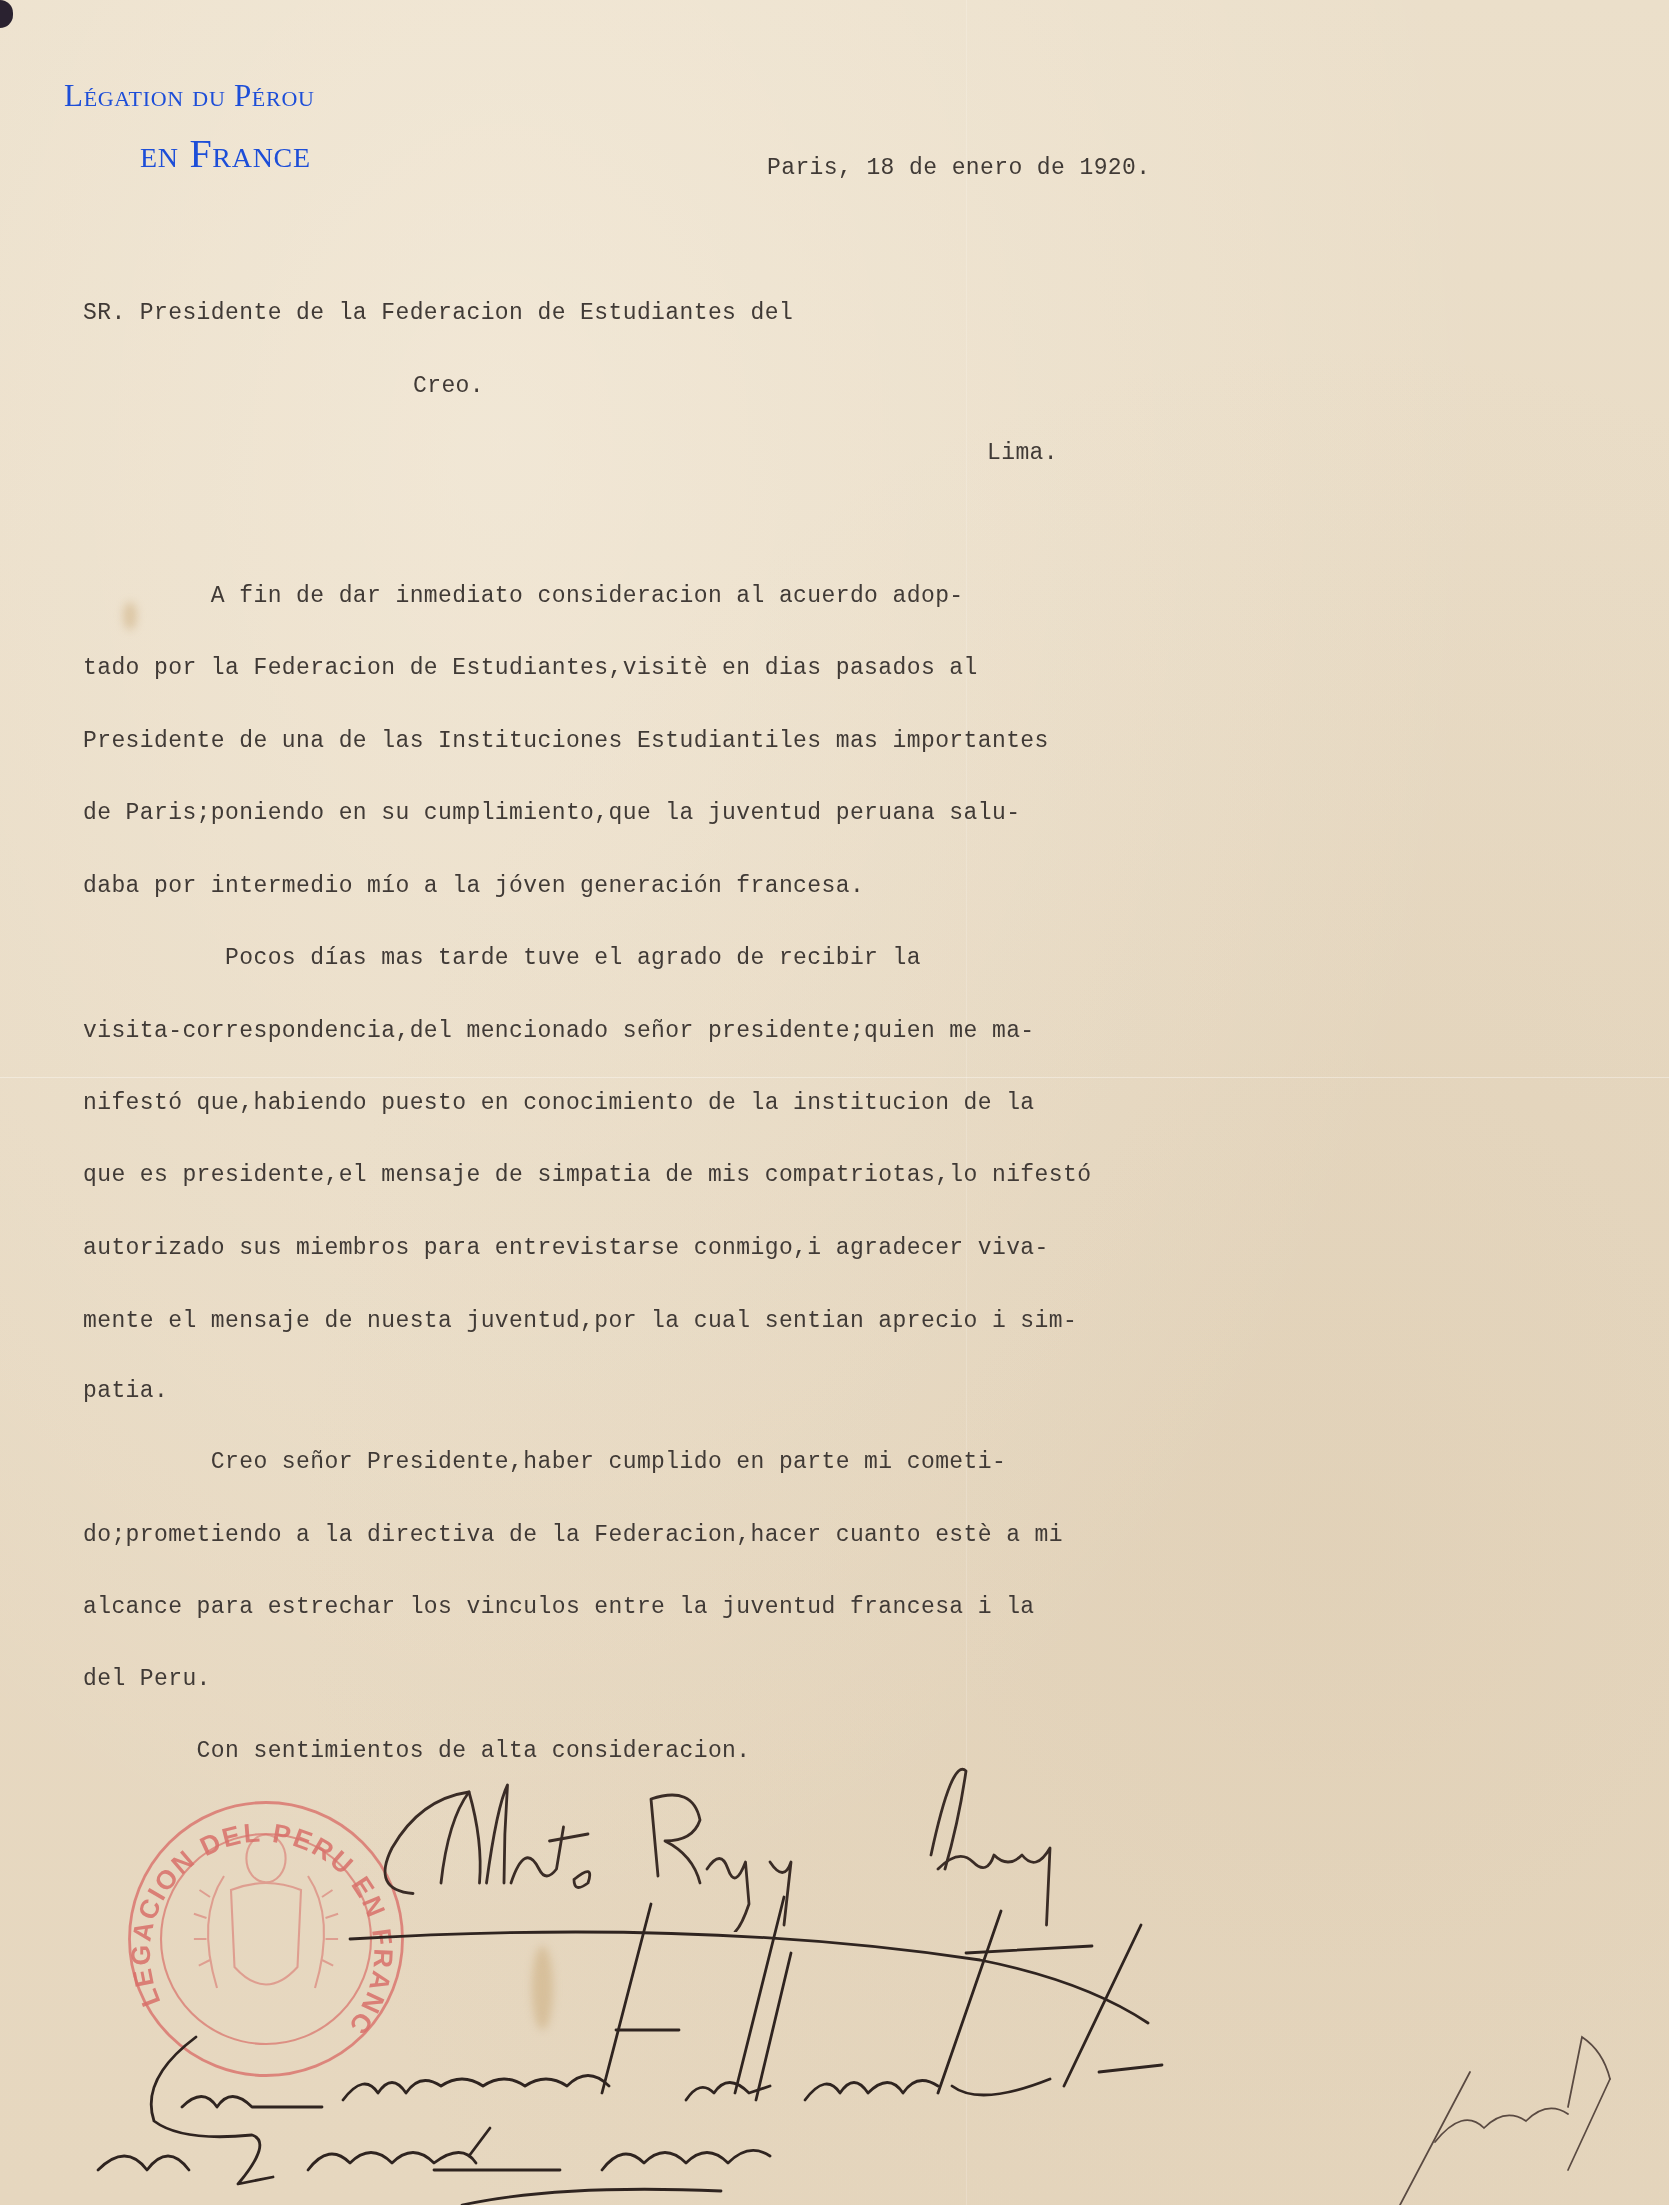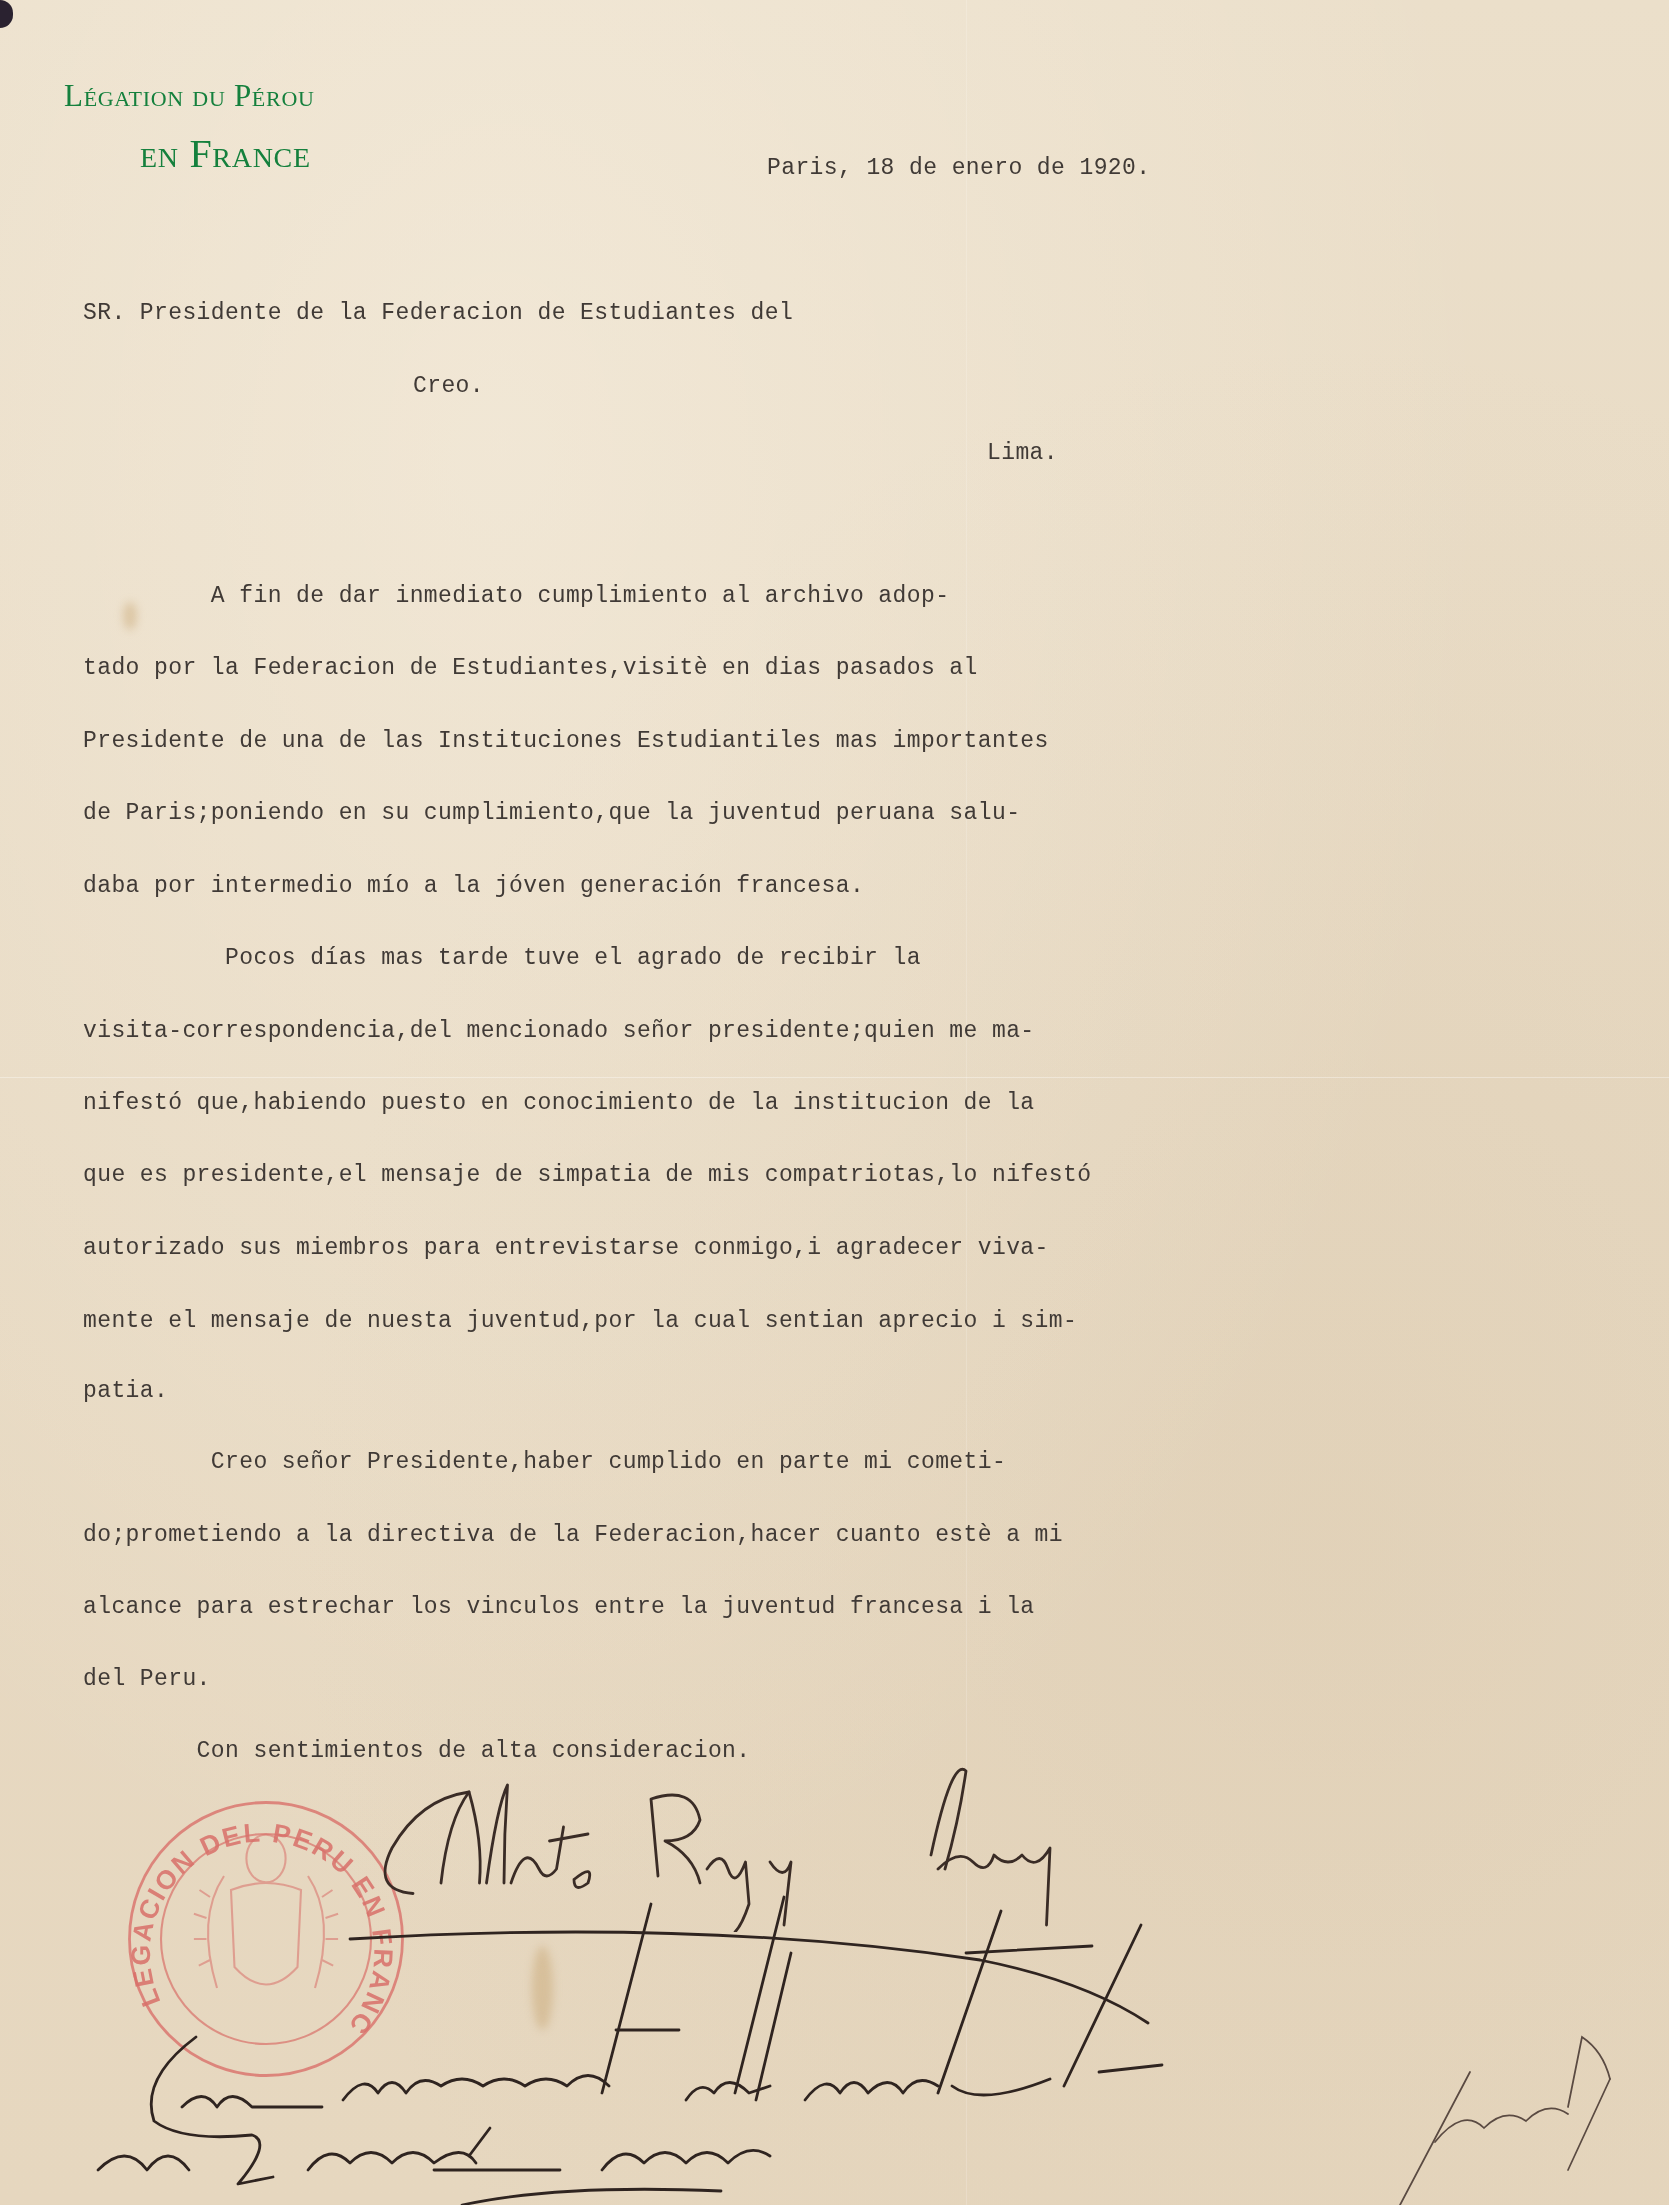--- a/index.html
+++ b/index.html
@@ -34,21 +34,21 @@
     }
     .corner-mark {
       position: absolute; left: 0; top: 0;
       width: 12.6px; height: 28px;
       background: #2a2230;
       border-radius: 0 14px 14px 0;
     }
     .letterhead {
       position: absolute;
       font-family: "Liberation Serif", "DejaVu Serif", serif;
-      color: #15803d;
+      color: #1d4ed8;
       font-variant: small-caps;
       letter-spacing: 0.7px;
     }
     .lh-line1 { left: 64px; top: 78px; font-size: 31px; }
     .lh-line2 { left: 140px; top: 130px; font-size: 40px; }
 
     .typed {
       position: absolute;
       font-family: "Liberation Mono", "DejaVu Sans Mono", monospace;
       font-size: 23px;
@@ -92,21 +92,21 @@
 <div class="letterhead lh-line1">Légation du Pérou</div>
 <div class="letterhead lh-line2">en France</div>
 
 <div class="typed dateline">Paris, 18 de enero de 1920.</div>
 
 <div class="typed addr1">SR. Presidente de la Federacion de Estudiantes del</div>
 <div class="typed addr2">Creo.</div>
 <div class="typed addr3">Lima.</div>
 
 <div>
-  <div class="typed body-line" style="top:583px">         A fin de dar inmediato cumplimiento al archivo adop-</div>
+  <div class="typed body-line" style="top:583px">         A fin de dar inmediato consideracion al acuerdo adop-</div>
   <div class="typed body-line" style="top:655px">tado por la Federacion de Estudiantes,visitè en dias pasados al</div>
   <div class="typed body-line" style="top:728px">Presidente de una de las Instituciones Estudiantiles mas importantes</div>
   <div class="typed body-line" style="top:800px">de Paris;poniendo en su cumplimiento,que la juventud peruana salu-</div>
   <div class="typed body-line" style="top:873px">daba por intermedio mío a la jóven generación francesa.</div>
   <div class="typed body-line" style="top:945px">          Pocos días mas tarde tuve el agrado de recibir la</div>
   <div class="typed body-line" style="top:1018px">visita-correspondencia,del mencionado señor presidente;quien me ma-</div>
   <div class="typed body-line" style="top:1090px">nifestó que,habiendo puesto en conocimiento de la institucion de la</div>
   <div class="typed body-line" style="top:1162px">que es presidente,el mensaje de simpatia de mis compatriotas,lo nifestó</div>
   <div class="typed body-line" style="top:1235px">autorizado sus miembros para entrevistarse conmigo,i agradecer viva-</div>
   <div class="typed body-line" style="top:1308px">mente el mensaje de nuesta juventud,por la cual sentian aprecio i sim-</div>

